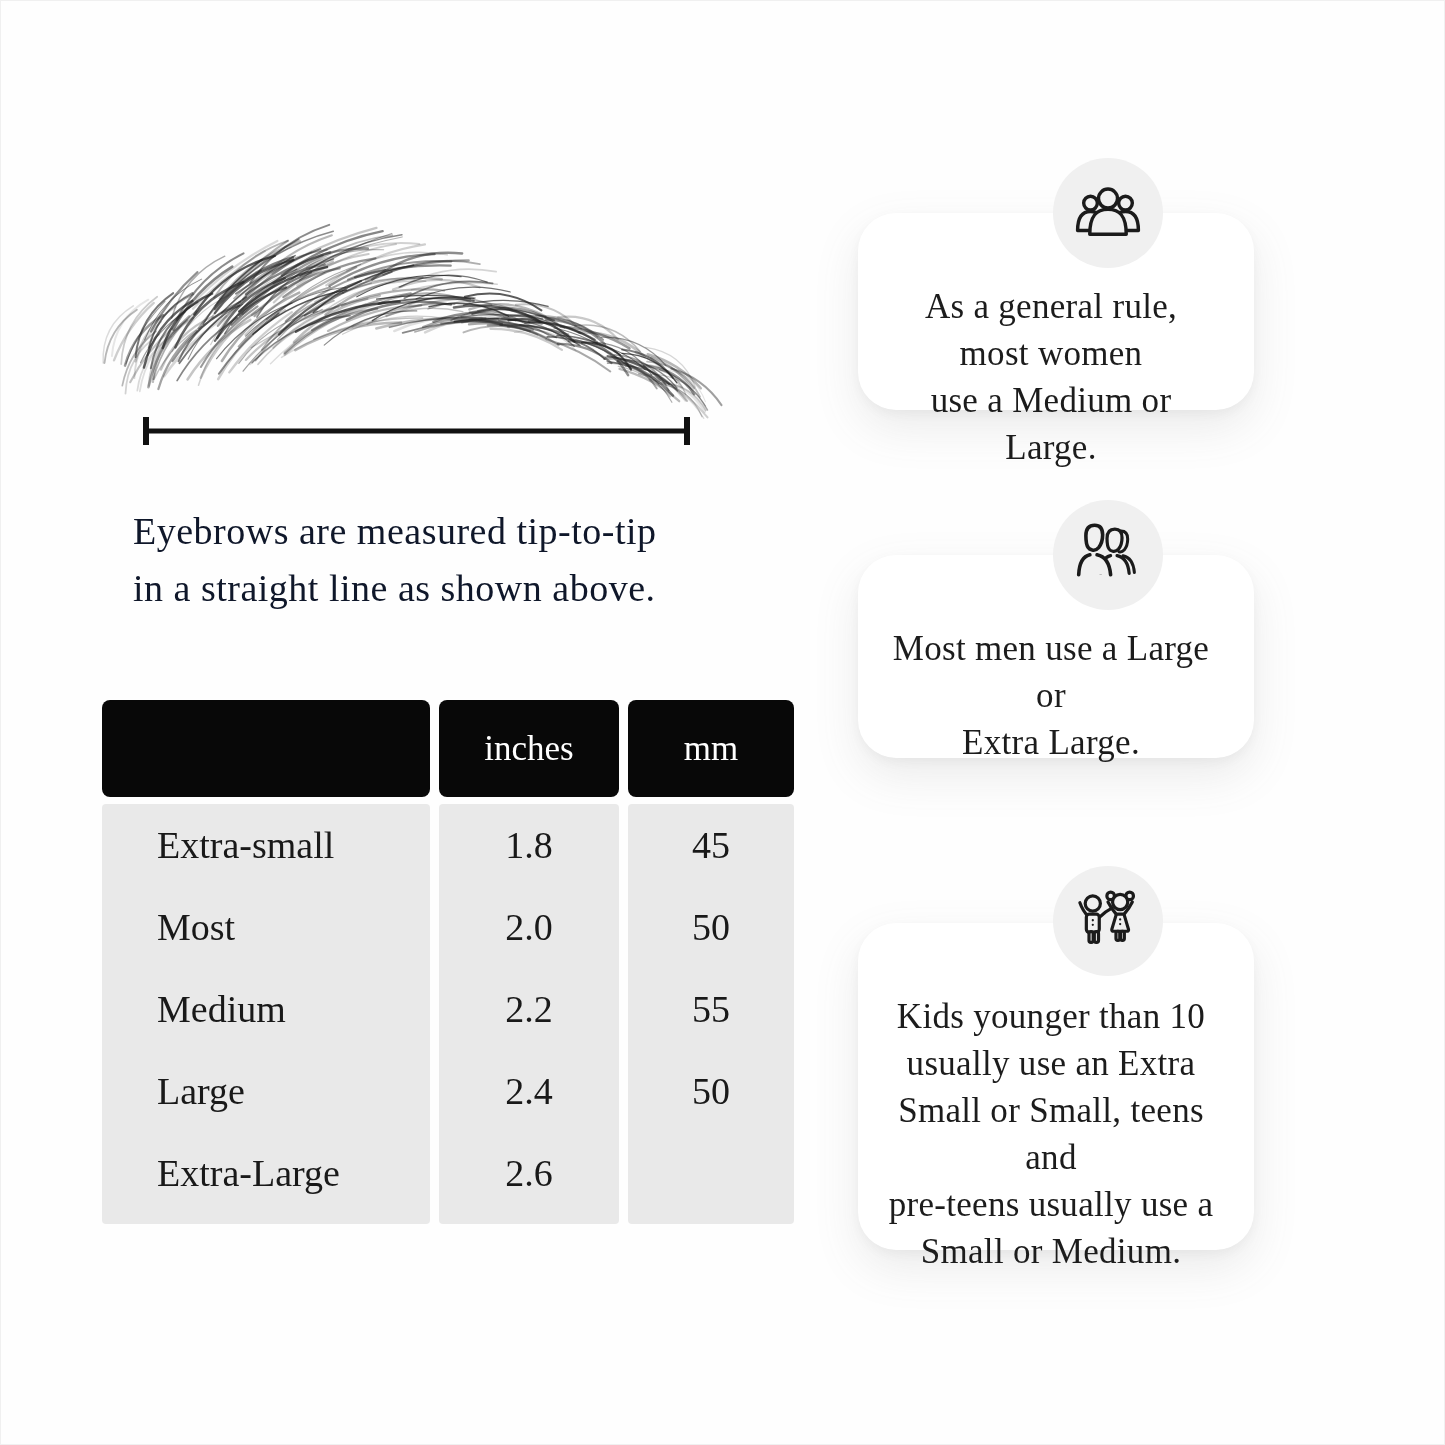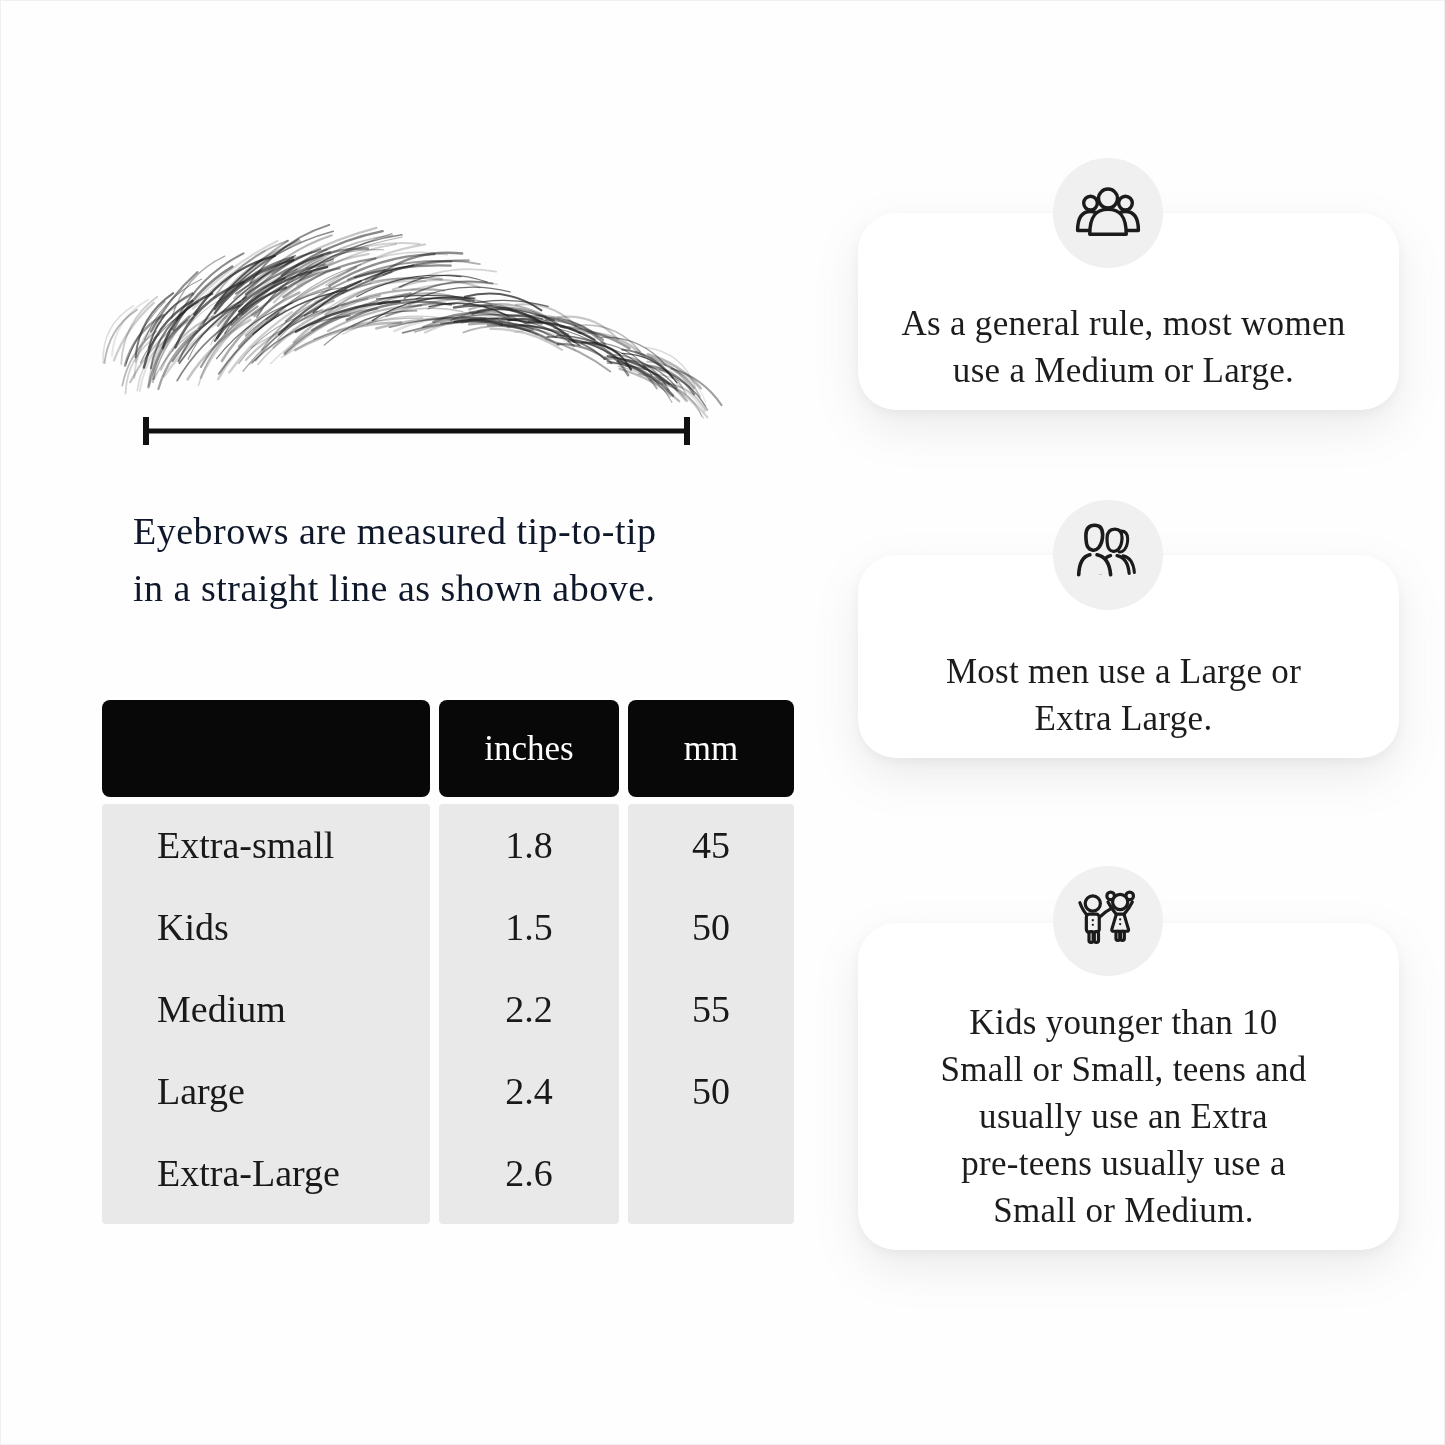--- a/index.html
+++ b/index.html
@@ -39,24 +39,24 @@
     display:flex;flex-direction:column;
   }
   .cell{
     height:82px;
     display:flex;align-items:center;justify-content:center;
     font-size:38px;color:#191919;
   }
   .tbody-col.labels .cell{justify-content:flex-start;padding-left:55px;}
   
   .card{
-    position:absolute;left:858px;width:541px;
+    position:absolute;left:858px;width:396px;
     background:#ffffff;border-radius:38px;
     box-shadow:0 18px 45px rgba(110,110,110,0.13), 0 4px 12px rgba(0,0,0,0.04);
-    display:flex;flex-direction:column;justify-content:flex-end;
+    display:flex;flex-direction:column;justify-content:space-between;
     padding:70px 40px 16px 30px;box-sizing:border-box;
     text-align:center;
   }
   .card-line{font-size:35px;line-height:47px;color:#1c1c1c;letter-spacing:0.3px;}
   .icon-circle{
     position:absolute;left:1053px;width:110px;height:110px;border-radius:50%;
     background:#f0f0f0;
     display:flex;align-items:center;justify-content:center;
     z-index:3;
   }
@@ -336,28 +336,28 @@
     <div>in a straight line as shown above.</div>
   </div>
 
   <div class="size-table">
     <div class="th"></div>
     <div class="th">inches</div>
     <div class="th">mm</div>
 
     <div class="tbody-col labels">
       <div class="cell">Extra-small</div>
-      <div class="cell">Kids</div>
+      <div class="cell">Most</div>
       <div class="cell">Medium</div>
       <div class="cell">Large</div>
       <div class="cell">Extra-Large</div>
     </div>
     <div class="tbody-col">
       <div class="cell">1.8</div>
-      <div class="cell">1.5</div>
+      <div class="cell">2.0</div>
       <div class="cell">2.2</div>
       <div class="cell">2.4</div>
       <div class="cell">2.6</div>
     </div>
     <div class="tbody-col">
       <div class="cell">45</div>
       <div class="cell">50</div>
       <div class="cell">55</div>
       <div class="cell">50</div>
     </div>
@@ -397,22 +397,22 @@
       <g transform="translate(-19,-1.7) scale(1.05)">
         <path class="ic-fill" d="M29,74 Q30,52 43,49 L41,40 Q38,36 38,25 Q38,12 49,12 Q59,12 59,24 Q59,34 54,40 L52,49 Q67,52 69,74 Z"></path>
         <path class="ic-stroke" d="M41,40 Q38,36 38,25 Q38,12 49,12 Q59,12 59,24 Q59,34 54,40 Q50.5,44 46,43 Q42,42 41,40 Z"></path>
         <path class="ic-stroke" d="M29,74 Q30,52 43,49 M52,49 Q67,52 69,74"></path>
       </g>
     </svg>
   </div>
 
   <div class="card" style="top:923px;height:327px;">
     <div class="card-line">Kids younger than 10</div>
+    <div class="card-line">usually use an Extra</div>
     <div class="card-line">Small or Small, teens and</div>
-    <div class="card-line">usually use an Extra</div>
     <div class="card-line">pre-teens usually use a</div>
     <div class="card-line">Small or Medium.</div>
   </div>
   <div class="icon-circle" style="top:866px;">
     <svg viewBox="0 0 100 100" aria-hidden="true" style="stroke-width:4;">
 
       <path class="ic-stroke" style="stroke-width:4.2" d="M24,44 Q17,37 13,26"></path>
       <path class="ic-stroke" style="stroke-width:4.2" d="M39,45 Q47,37 55,33"></path>
       <rect class="ic-fillstroke" style="stroke-width:4.2" x="21.5" y="41" width="17" height="24" rx="4"></rect>
       <rect class="ic-fillstroke" style="stroke-width:4.2" x="25" y="64" width="5.5" height="14" rx="2.5"></rect>

